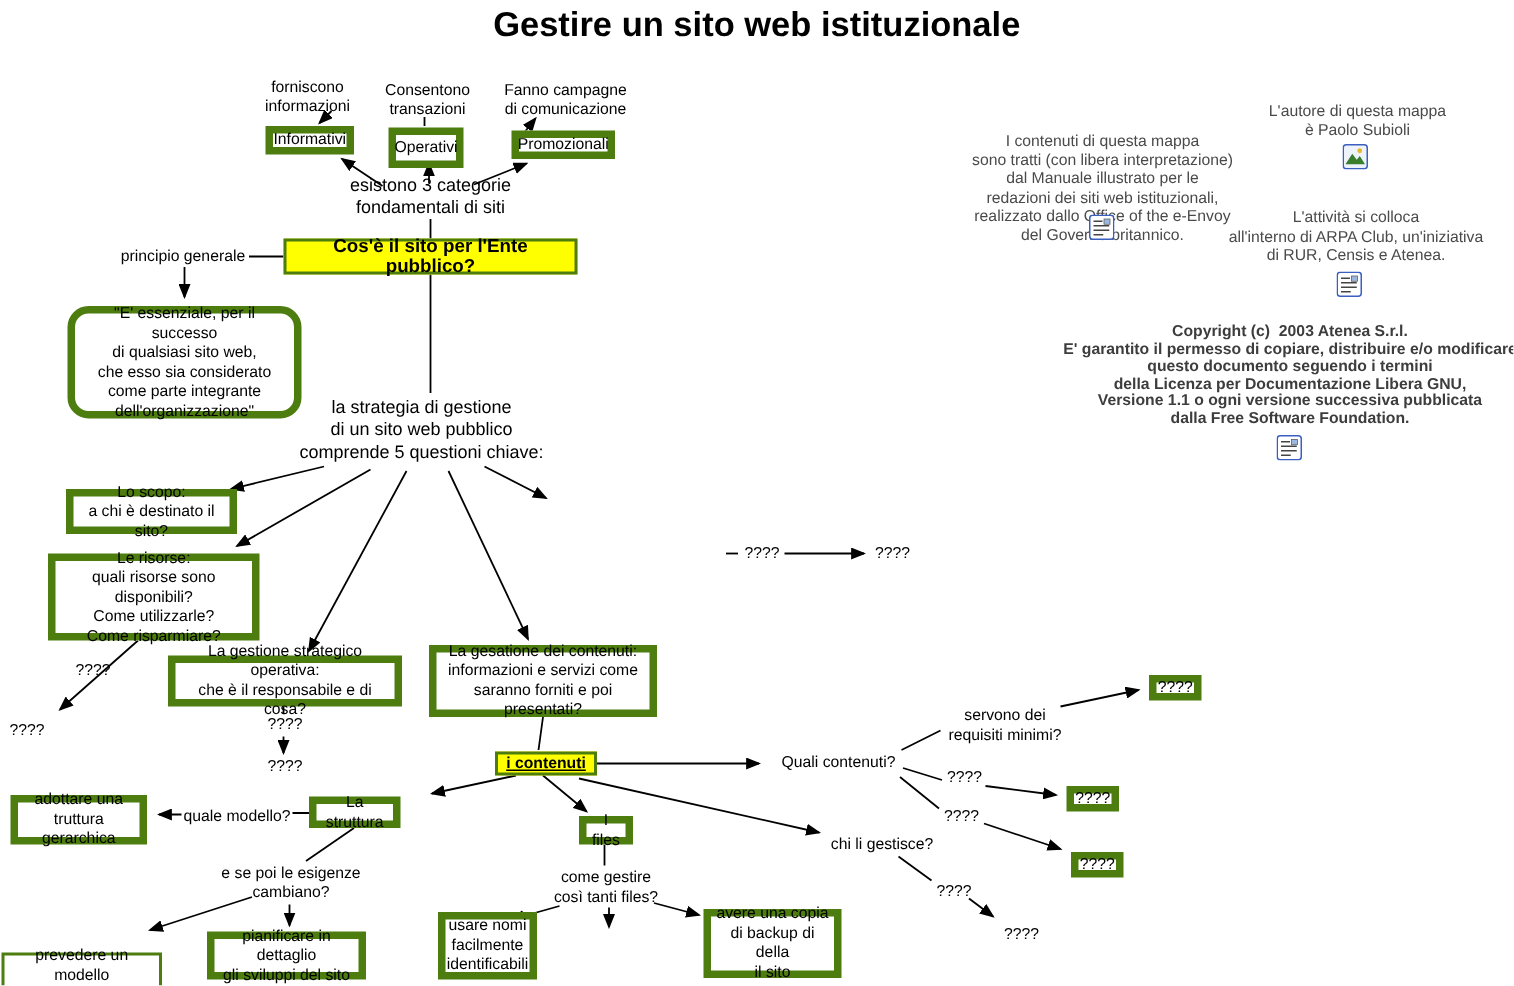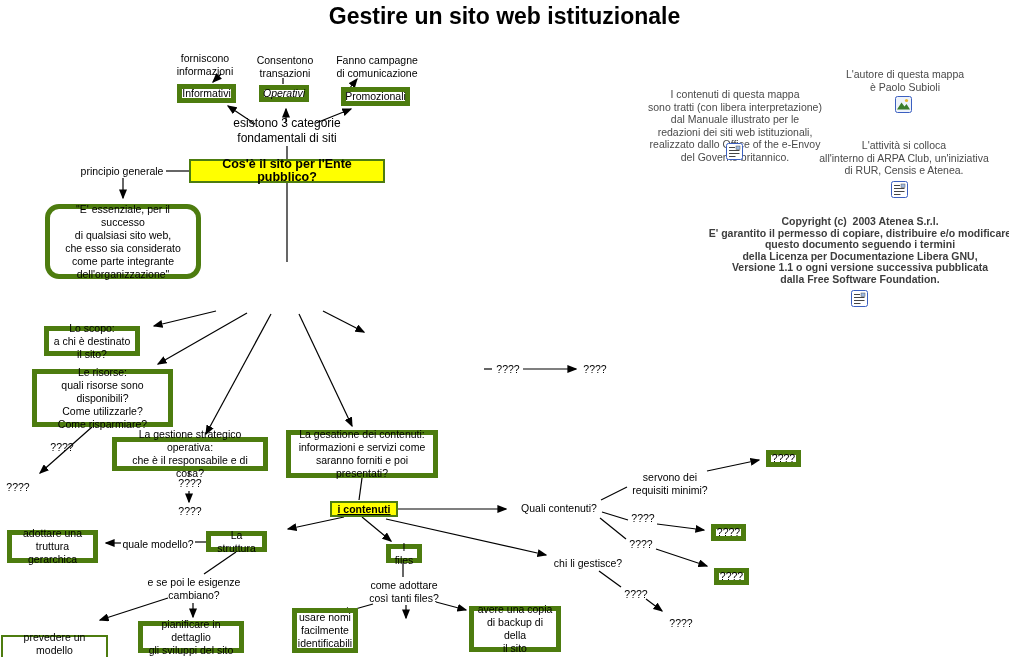--- a/index.html
+++ b/index.html
@@ -95,37 +95,40 @@
   <div class="title">Gestire un sito web istituzionale</div>
 
   <div class="label" style="left:168px;top:52px;width:74px;">forniscono
 informazioni</div>
   <div class="label" style="left:248px;top:54px;width:74px;">Consentono
 transazioni</div>
   <div class="label" style="left:328px;top:54px;width:98px;">Fanno campagne
 di comunicazione</div>
 
   <div class="node" style="left:177px;top:84px;width:59px;height:19px;">Informativi</div>
-  <div class="node" style="left:259px;top:85px;width:50px;height:17px;font-style:italic;">Operativi</div>
+  <div class="node" style="left:259px;top:85px;width:50px;height:27px;">Operativi</div>
   <div class="node" style="left:341px;top:87px;width:69px;height:19px;">Promozionali</div>
 
   <div class="label hub" style="left:225px;top:116px;width:124px;">esistono 3 categorie
 fondamentali di siti</div>
 
   <div class="node yellow q-title" style="left:189px;top:159px;width:196px;height:24px;">Cos'è il sito per l'Ente pubblico?</div>
   <div class="label" style="left:78px;top:165px;width:88px;">principio generale</div>
 
   <div class="node rounded" style="left:45px;top:204px;width:156px;height:75px;">"E' essenziale, per il successo
 di qualsiasi sito web,
 che esso sia considerato
 come parte integrante
 dell'organizzazione"</div>
 
-
-  <div class="node" style="left:44px;top:326px;width:96px;height:30px;">Lo scopo:
+  <div class="label hub" style="left:195px;top:264px;width:172px;">la strategia di gestione
+di un sito web pubblico
+comprende 5 questioni chiave:</div>
+
+  <div class="node" style="left:44px;top:326px;width:114px;height:30px;">Lo scopo:
 a chi è destinato il sito?</div>
   <div class="node" style="left:32px;top:369px;width:141px;height:58px;">Le risorse:
 quali risorse sono disponibili?
 Come utilizzarle?
 Come risparmiare?</div>
   <div class="node" style="left:112px;top:437px;width:156px;height:34px;">La gestione strategico operativa:
 che è il responsabile e di cosa?</div>
   <div class="node" style="left:286px;top:430px;width:152px;height:48px;">La gesatione dei contenuti:
 informazioni e servizi come
 saranno forniti e poi presentati?</div>
@@ -156,21 +159,21 @@
   <div class="node" style="left:7px;top:530px;width:91px;height:33px;">adottare una
 truttura gerarchica</div>
   <div class="label" style="left:146px;top:576px;width:96px;">e se poi le esigenze
 cambiano?</div>
   <div class="node b2" style="left:1px;top:623px;width:107px;height:31px;margin-top:12px;">prevedere un modello
 dinamico di gestione</div>
   <div class="node" style="left:138px;top:621px;width:106px;height:32px;">pianificare in dettaglio
 gli sviluppi del sito</div>
 
   <div class="node" style="left:386px;top:544px;width:36px;height:19px;">I files</div>
-  <div class="label" style="left:366px;top:579px;width:76px;">come adottare
+  <div class="label" style="left:366px;top:579px;width:76px;">come gestire
 così tanti files?</div>
   <div class="node" style="left:272px;top:608px;width:66px;height:45px;margin-left:20px;">usare nomi
 facilmente
 identificabili</div>
   <div class="node" style="left:469px;top:606px;width:92px;height:46px;">avere una copia
 di backup di della
 il sito</div>
 
   <div class="note" style="left:618px;top:62px;width:234px;margin-top:26px;">I contenuti di questa mappa
 sono tratti (con libera interpretazione)

